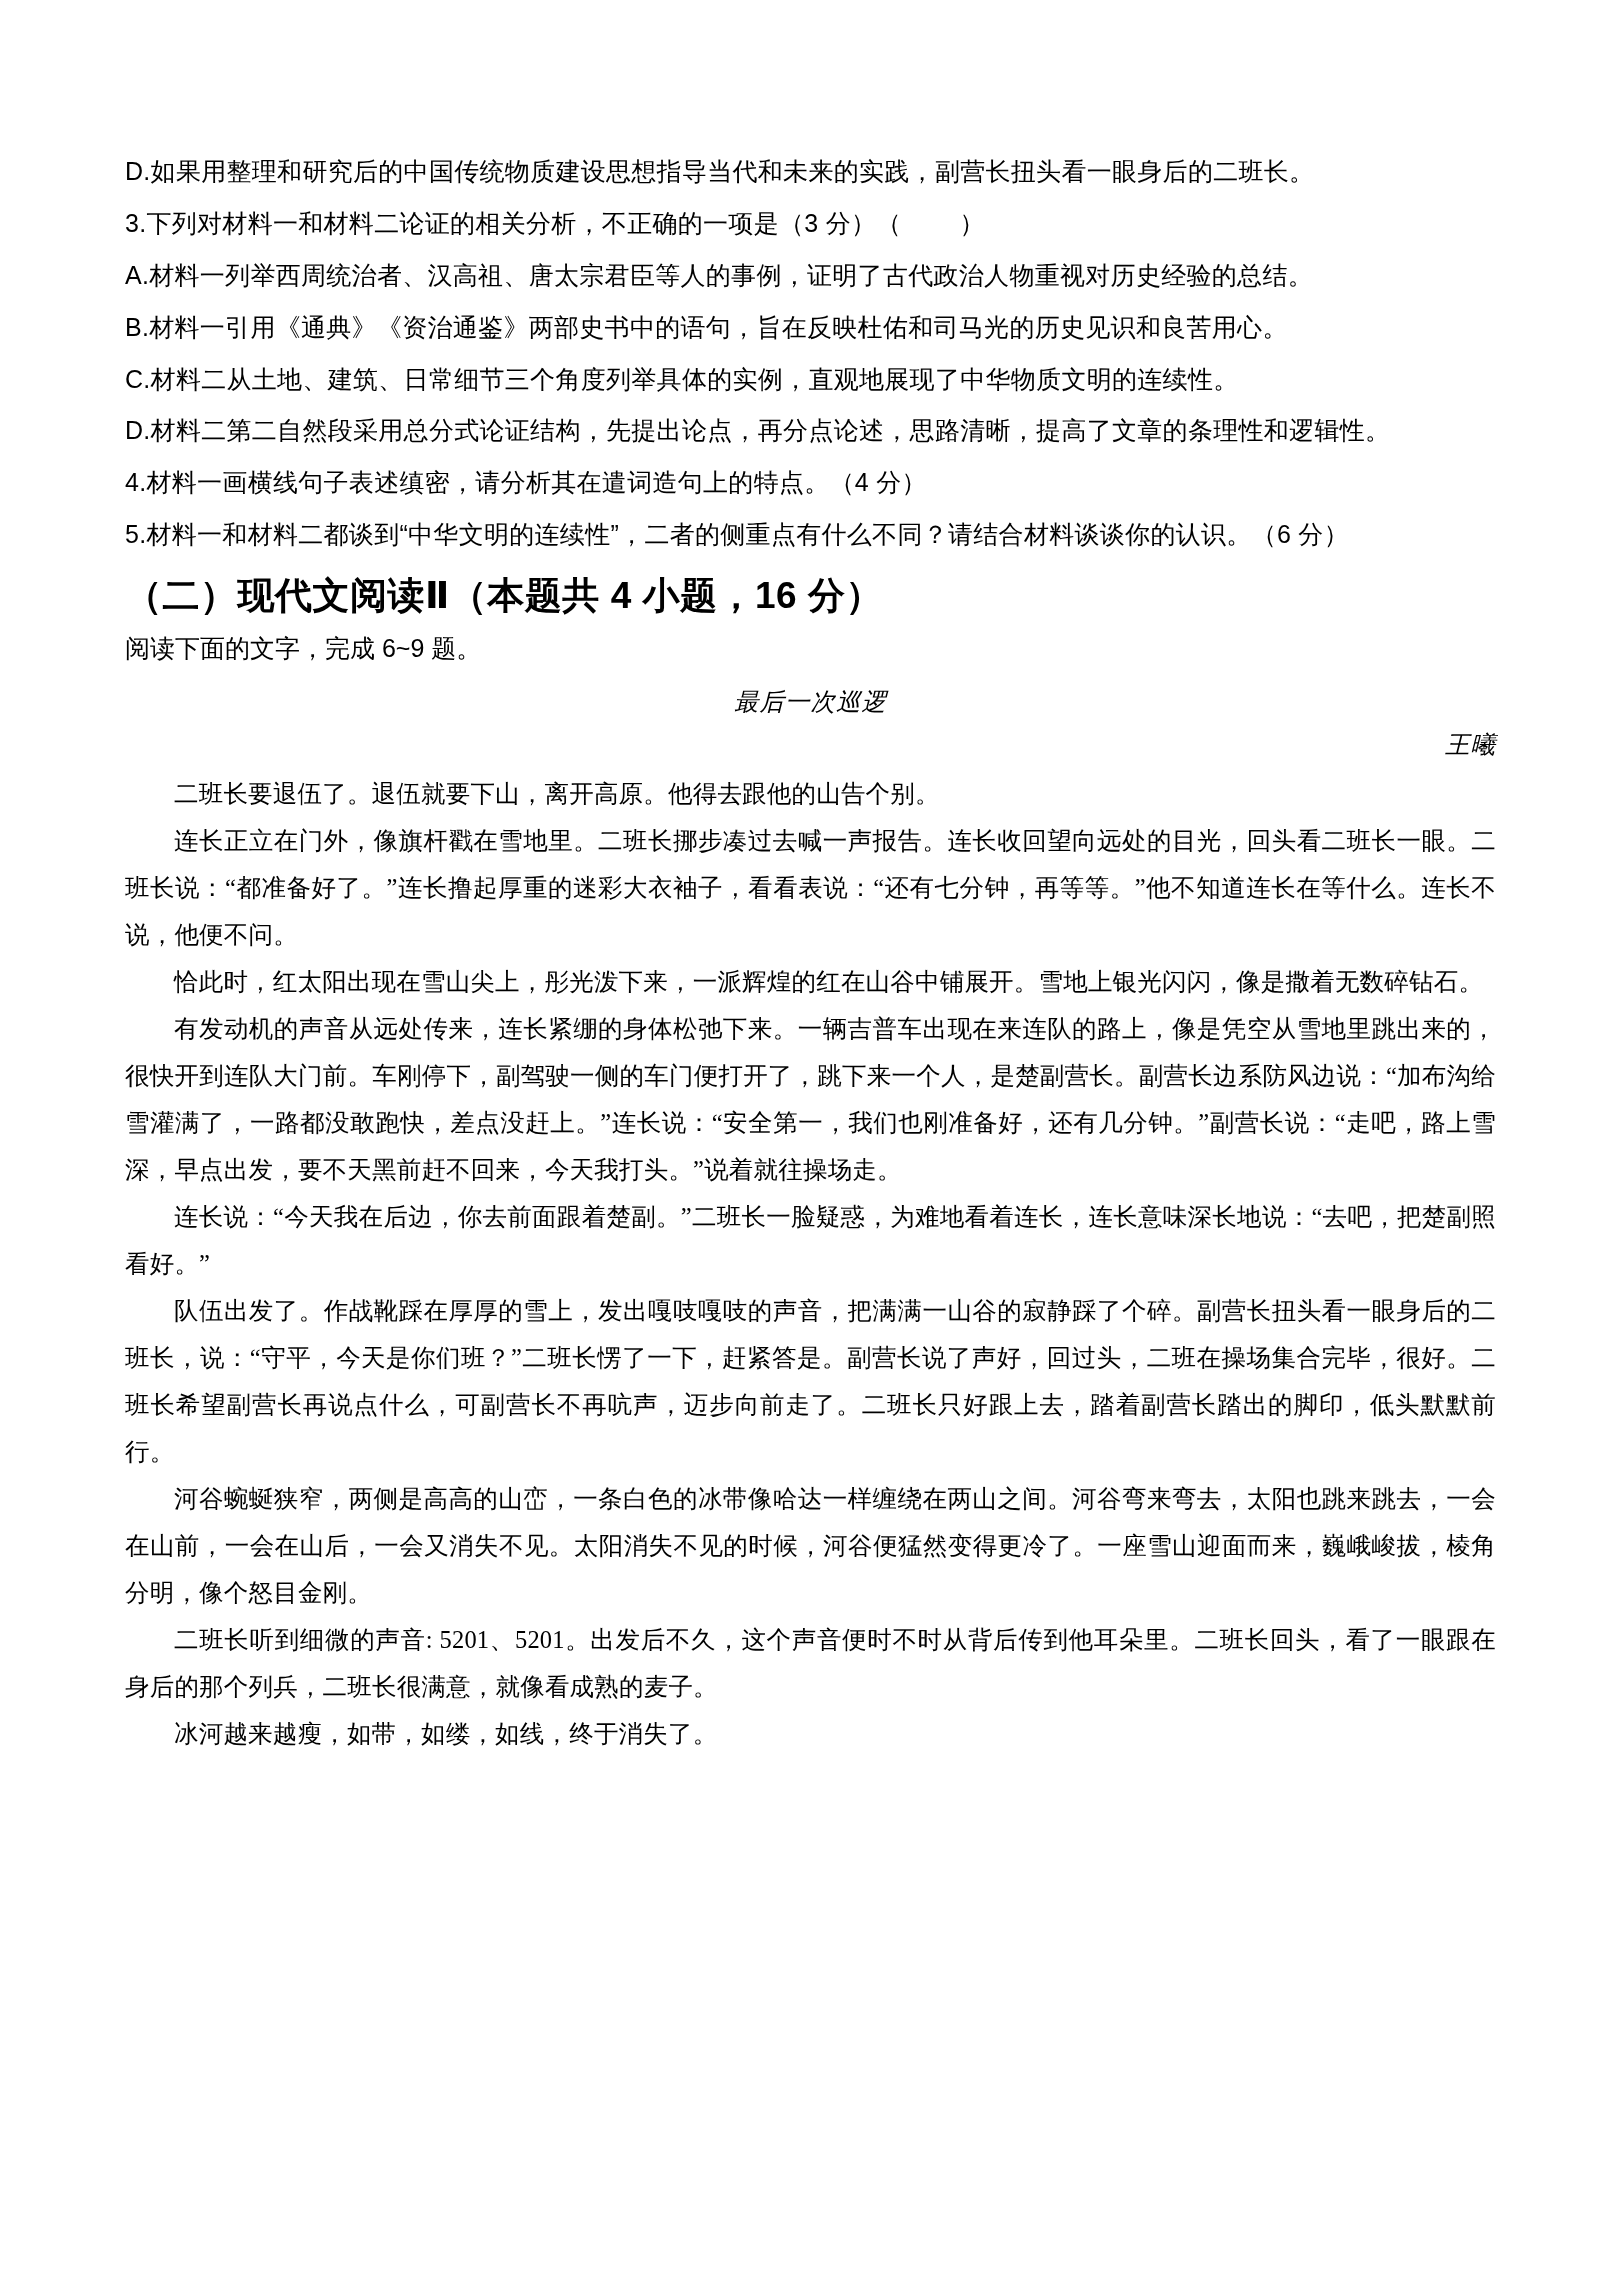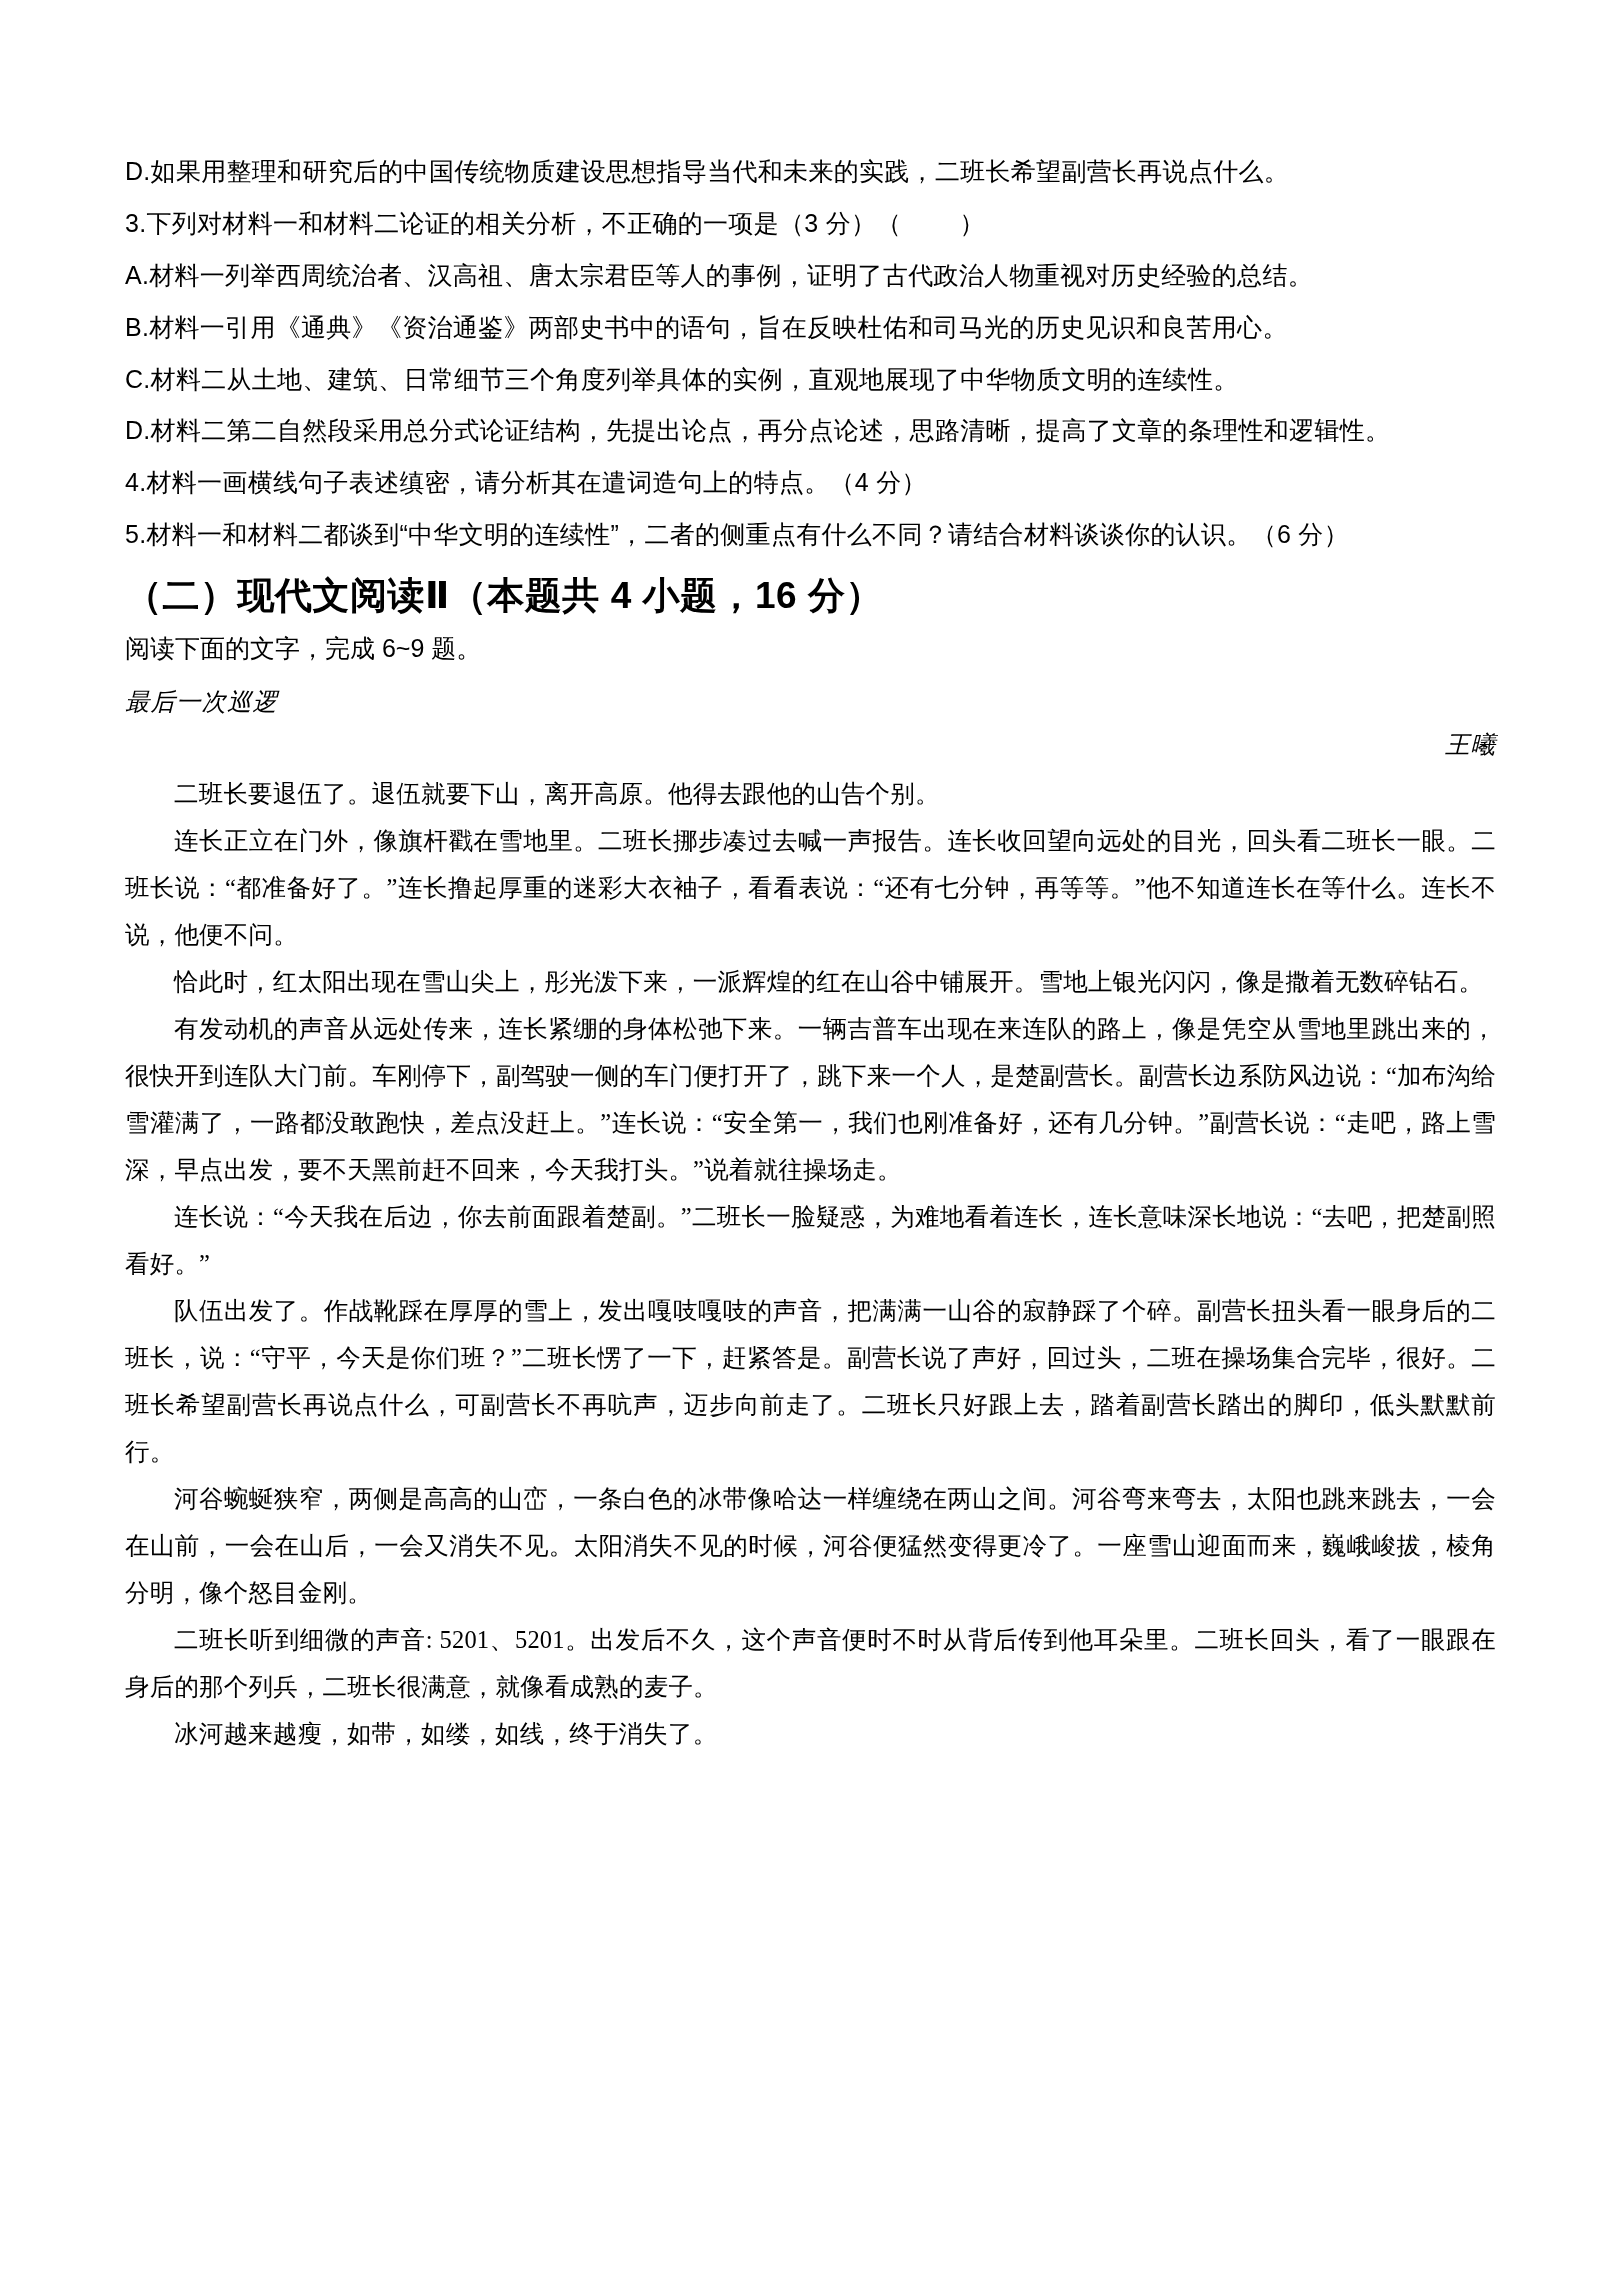--- a/index.html
+++ b/index.html
@@ -44,21 +44,21 @@
     font-size: 25px;
     line-height: 47px;
     margin: 0 0 7.8px 0;
   }
   
   .story-title {
     font-family: "Liberation Serif", "DejaVu Serif", serif;
     font-style: italic;
     font-size: 24.5px;
     line-height: 43px;
-    text-align: left;
+    text-align: center;
     margin: 2px 0 0 0;
     letter-spacing: 1px;
   }
   .story-author {
     font-family: "Liberation Serif", "DejaVu Serif", serif;
     font-style: italic;
     font-size: 24.5px;
     line-height: 43px;
     text-align: right;
     margin: 0 0 3.9px 0;
@@ -74,21 +74,21 @@
     letter-spacing: 0.2px;
     white-space: pre-wrap;
   }
 </style>
 </head>
 <body>
 
 <div class="page">
 
   <div>
-    <p class="q-line">D.如果用整理和研究后的中国传统物质建设思想指导当代和未来的实践，二班长希望副营长再说点什么。</p>
+    <p class="q-line">D.如果用整理和研究后的中国传统物质建设思想指导当代和未来的实践，副营长扭头看一眼身后的二班长。</p>
     <p class="q-line">3.下列对材料一和材料二论证的相关分析，不正确的一项是（3 分）（        ）</p>
     <p class="q-line">A.材料一列举西周统治者、汉高祖、唐太宗君臣等人的事例，证明了古代政治人物重视对历史经验的总结。</p>
     <p class="q-line">B.材料一引用《通典》《资治通鉴》两部史书中的语句，旨在反映杜佑和司马光的历史见识和良苦用心。</p>
     <p class="q-line">C.材料二从土地、建筑、日常细节三个角度列举具体的实例，直观地展现了中华物质文明的连续性。</p>
     <p class="q-line">D.材料二第二自然段采用总分式论证结构，先提出论点，再分点论述，思路清晰，提高了文章的条理性和逻辑性。</p>
     <p class="q-line">4.材料一画横线句子表述缜密，请分析其在遣词造句上的特点。（4 分）</p>
     <p class="q-line">5.材料一和材料二都谈到“中华文明的连续性”，二者的侧重点有什么不同？请结合材料谈谈你的认识。（6 分）</p>
   </div>
 
   <div>

